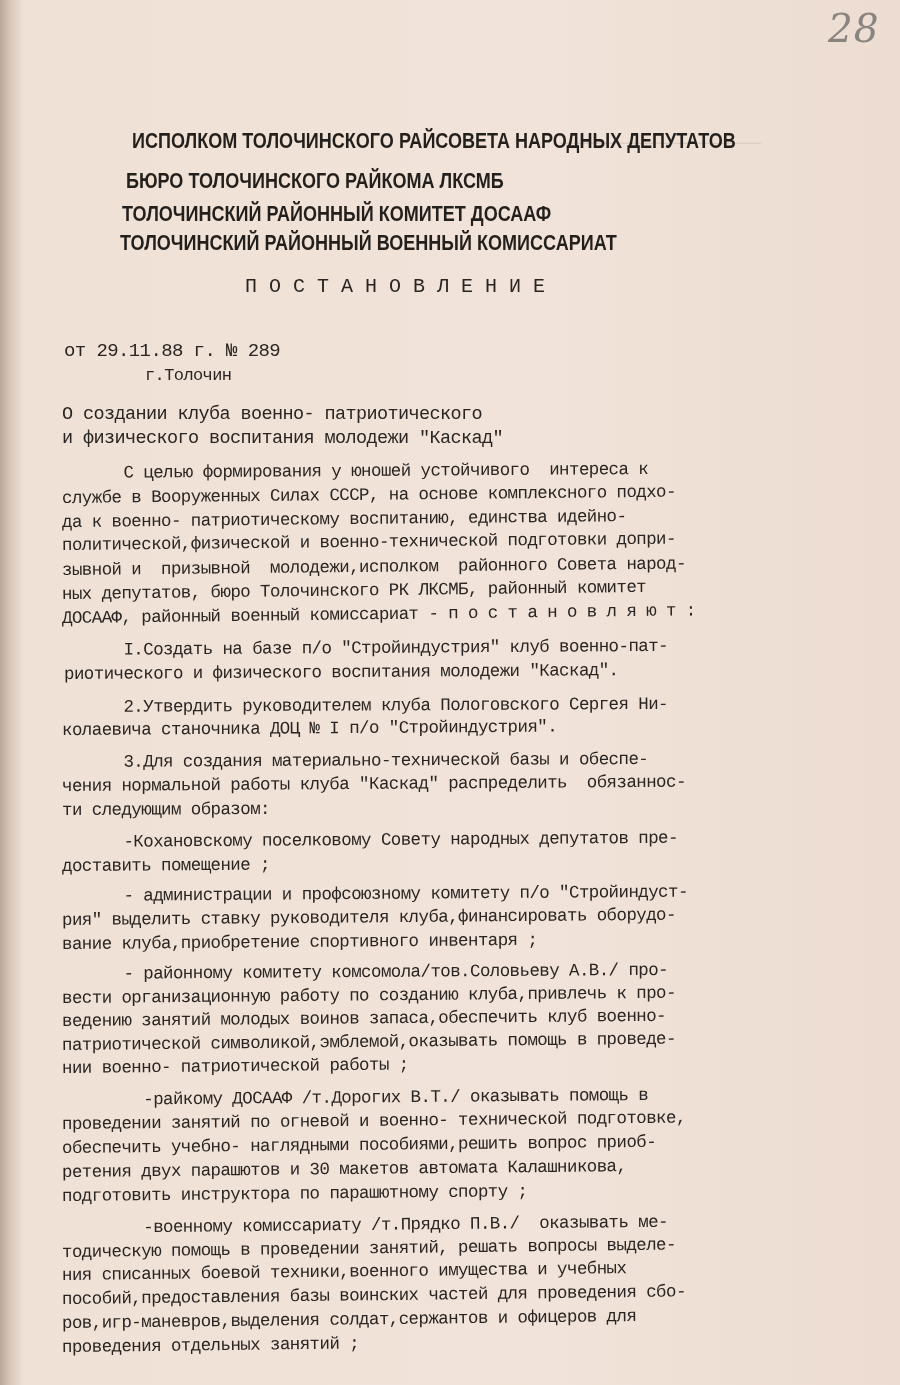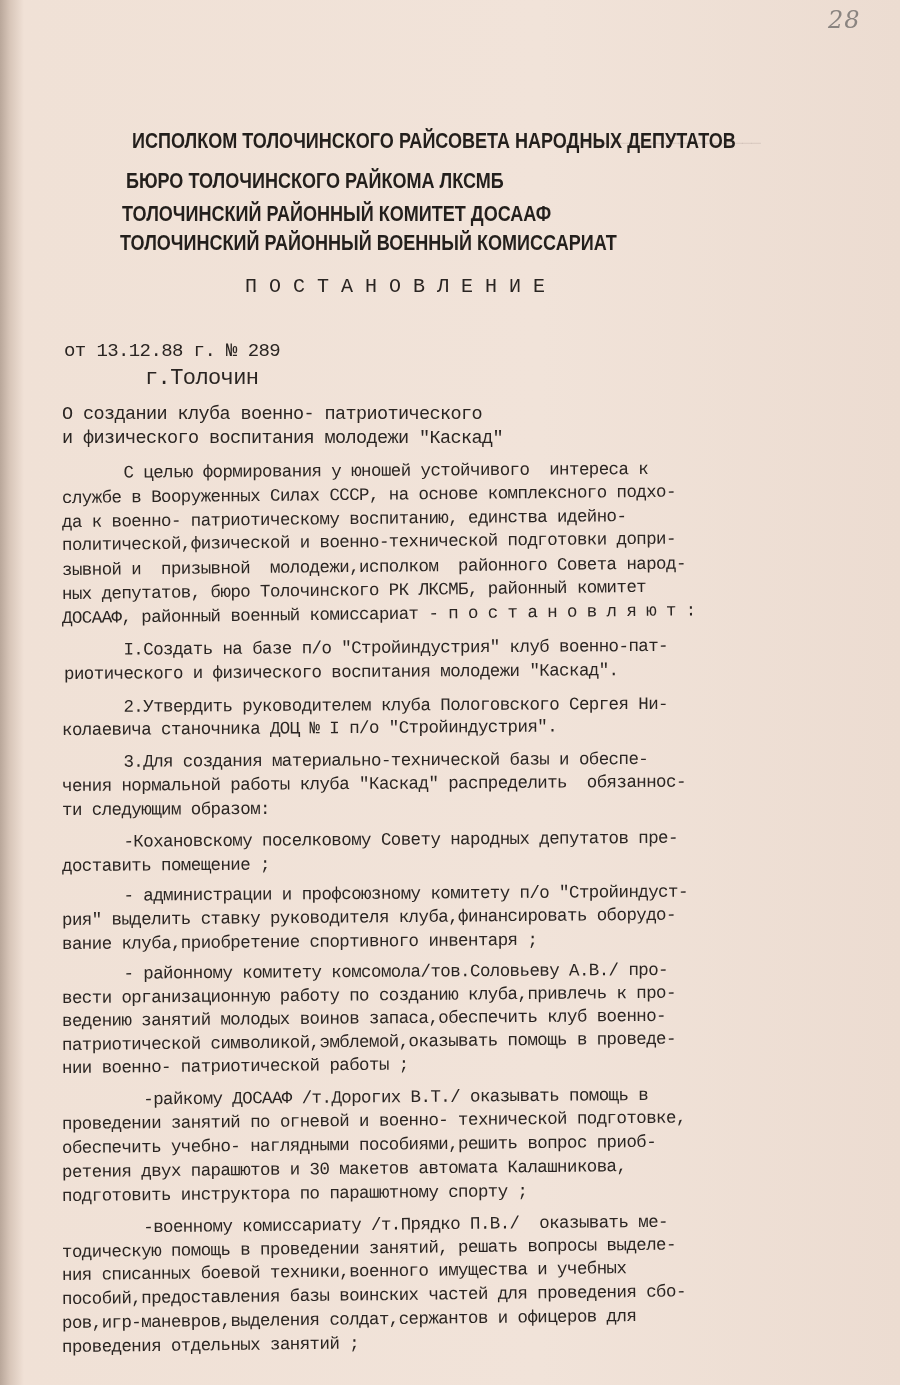--- a/index.html
+++ b/index.html
@@ -10,21 +10,21 @@
     font-family: "Liberation Mono", "DejaVu Sans Mono", monospace;
     color: #2a2522;
   }
   .page {
     position: absolute; left: 0; top: 0; width: 900px; height: 1385px;
     background: linear-gradient(90deg, #b9a79a 0px, #d8c6b9 10px, #f0e1d6 24px, #f1e3d9 60%, #ecdcd1 100%);
   }
   .page-number {
     position: absolute; left: 828px; top: 6px;
     font-family: "DejaVu Serif", serif; font-style: italic;
-    font-size: 24px; color: #8a8480; letter-spacing: 1px;
+    font-size: 39px; color: #8a8480; letter-spacing: 1px;
   }
   .header-line {
     position: absolute;
     font-family: "Liberation Sans Narrow", "Liberation Sans", sans-serif;
     font-size: 22px; font-weight: bold; letter-spacing: 0px;
     transform: scaleX(0.82); transform-origin: left center;
     white-space: nowrap; color: #231f1c;
   }
   .title {
     position: absolute; left: 245px; top: 275px;
@@ -49,22 +49,22 @@
 
   <div class="page-number">28</div>
 
   <div class="header-line" style="left:132px;top:128px;">ИСПОЛКОМ ТОЛОЧИНСКОГО РАЙСОВЕТА НАРОДНЫХ ДЕПУТАТОВ</div>
   <div class="header-line" style="left:126px;top:168px;">БЮРО ТОЛОЧИНСКОГО РАЙКОМА ЛКСМБ</div>
   <div class="header-line" style="left:122px;top:201px;">ТОЛОЧИНСКИЙ РАЙОННЫЙ КОМИТЕТ ДОСААФ</div>
   <div class="header-line" style="left:120px;top:230px;">ТОЛОЧИНСКИЙ РАЙОННЫЙ ВОЕННЫЙ КОМИССАРИАТ</div>
 
   <div class="title">ПОСТАНОВЛЕНИЕ</div>
 
-  <div class="line" style="left:64px;top:340px;font-size:19px;">от 13.12.88 г. № 289</div>
-  <div class="line" style="left:145px;top:366px;font-size:22px;">г.Толочин</div>
+  <div class="line" style="left:64px;top:340px;font-size:19px;">от 29.11.88 г. № 289</div>
+  <div class="line" style="left:145px;top:366px;font-size:17px;">г.Толочин</div>
 
   <div class="line" style="left:62px;top:404px;font-size:18.5px;">О создании  клуба военно- патриотического</div>
   <div class="line" style="left:62px;top:428px;font-size:18.5px;">и физического воспитания молодежи "Каскад"</div>
 
   <div id="body-lines">
       <div class="line" style="left: 64px; top: 463px; transform: rotate(-0.4deg); white-space: pre;">      С целью формирования у юношей устойчивого  интереса к</div>
       <div class="line" style="left: 62px; top: 488px; transform: rotate(-0.6deg); white-space: pre;">службе в Вооруженных Силах СССР, на основе комплексного подхо-</div>
       <div class="line" style="left: 62px; top: 512px; transform: rotate(-0.6deg); white-space: pre;">да к военно- патриотическому воспитанию, единства идейно-</div>
       <div class="line" style="left: 62px; top: 535px; transform: rotate(-0.6deg); white-space: pre;">политической,физической и военно-технической подготовки допри-</div>
       <div class="line" style="left: 62px; top: 560px; transform: rotate(-0.6deg); white-space: pre;">зывной и  призывной  молодежи,исполком  районного Совета народ-</div>

